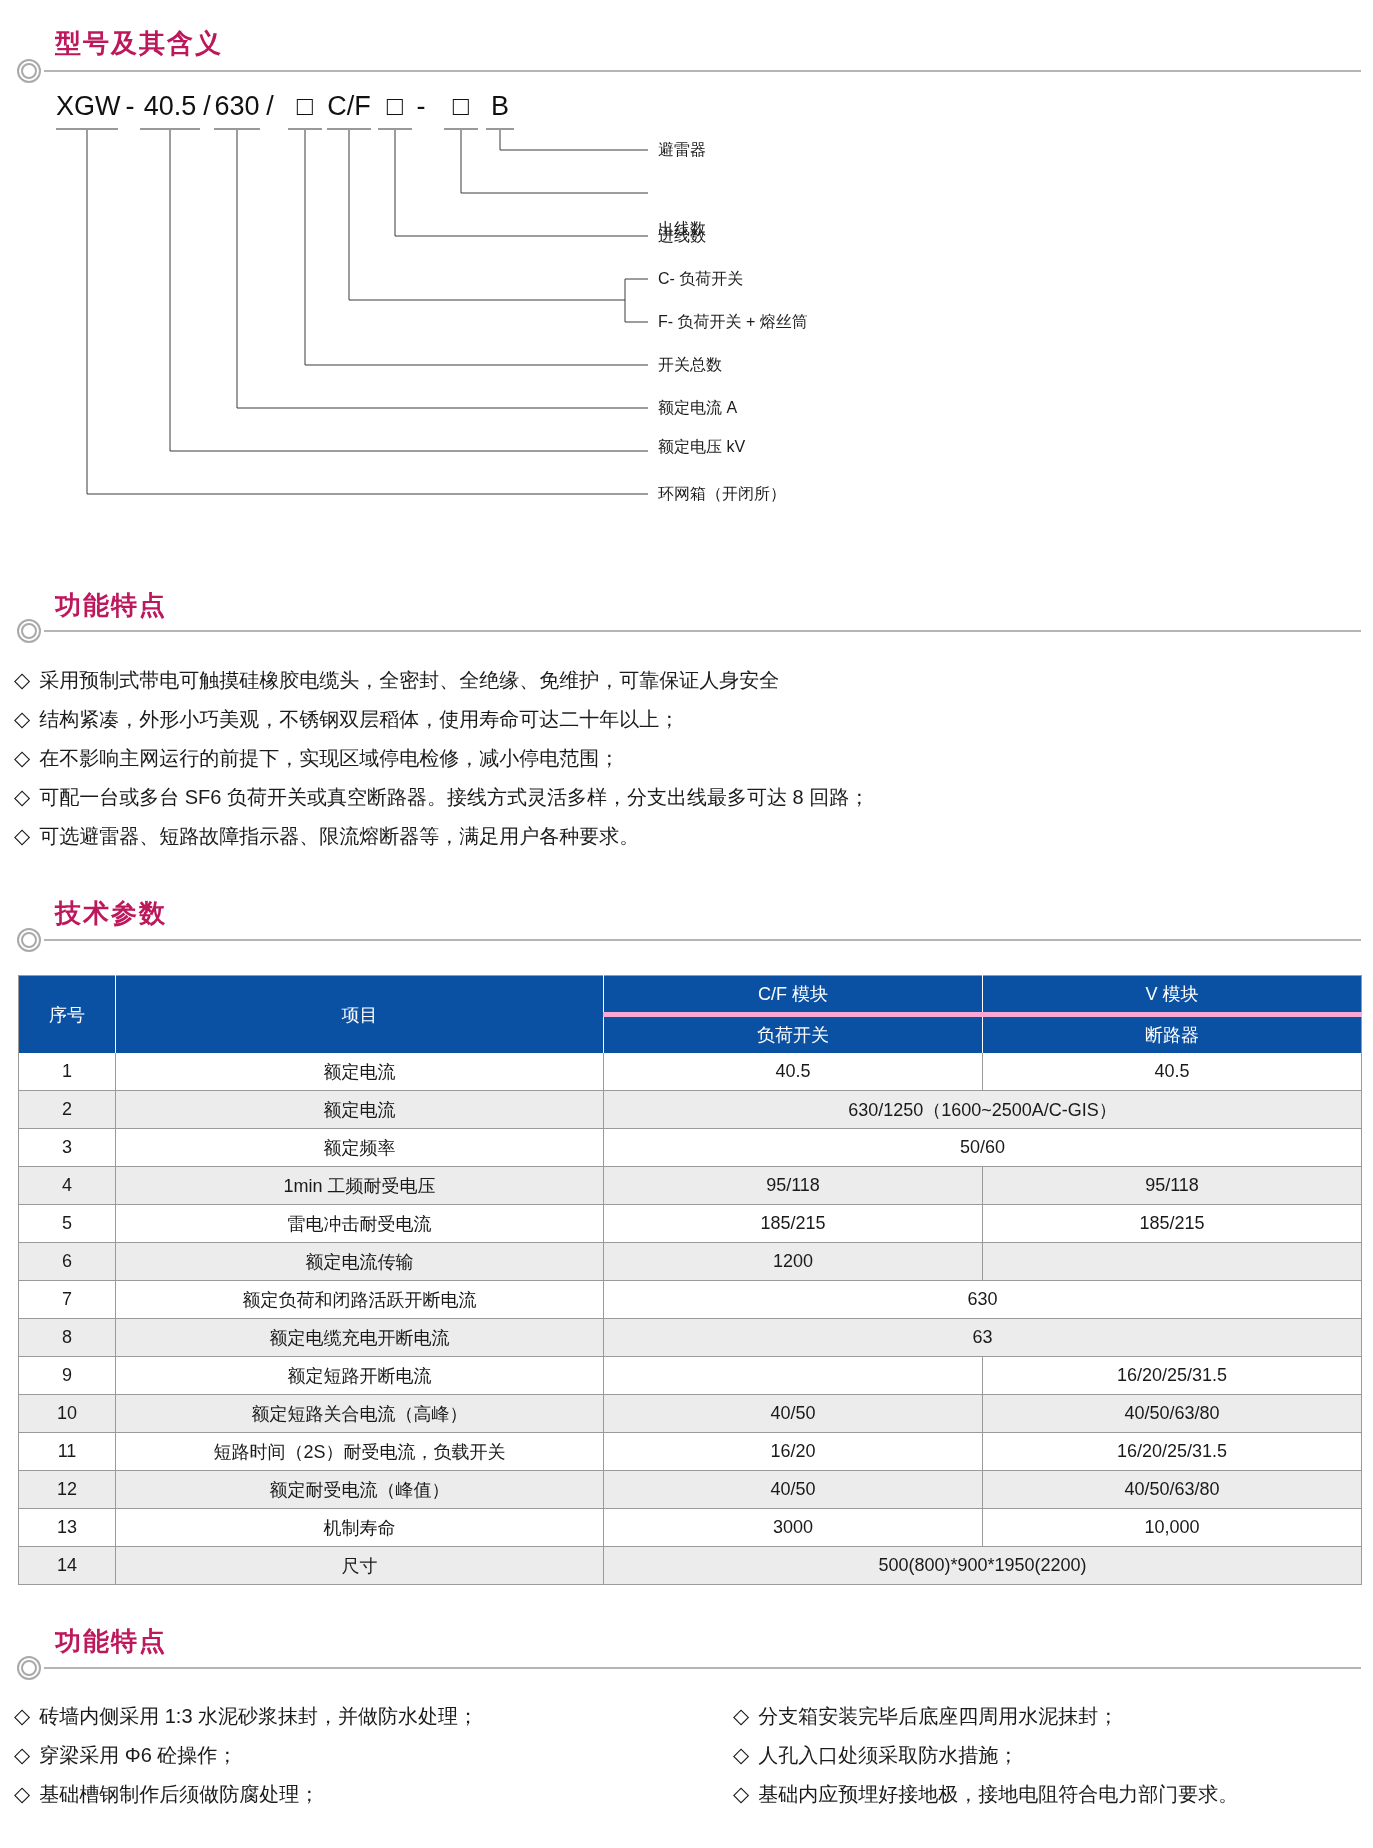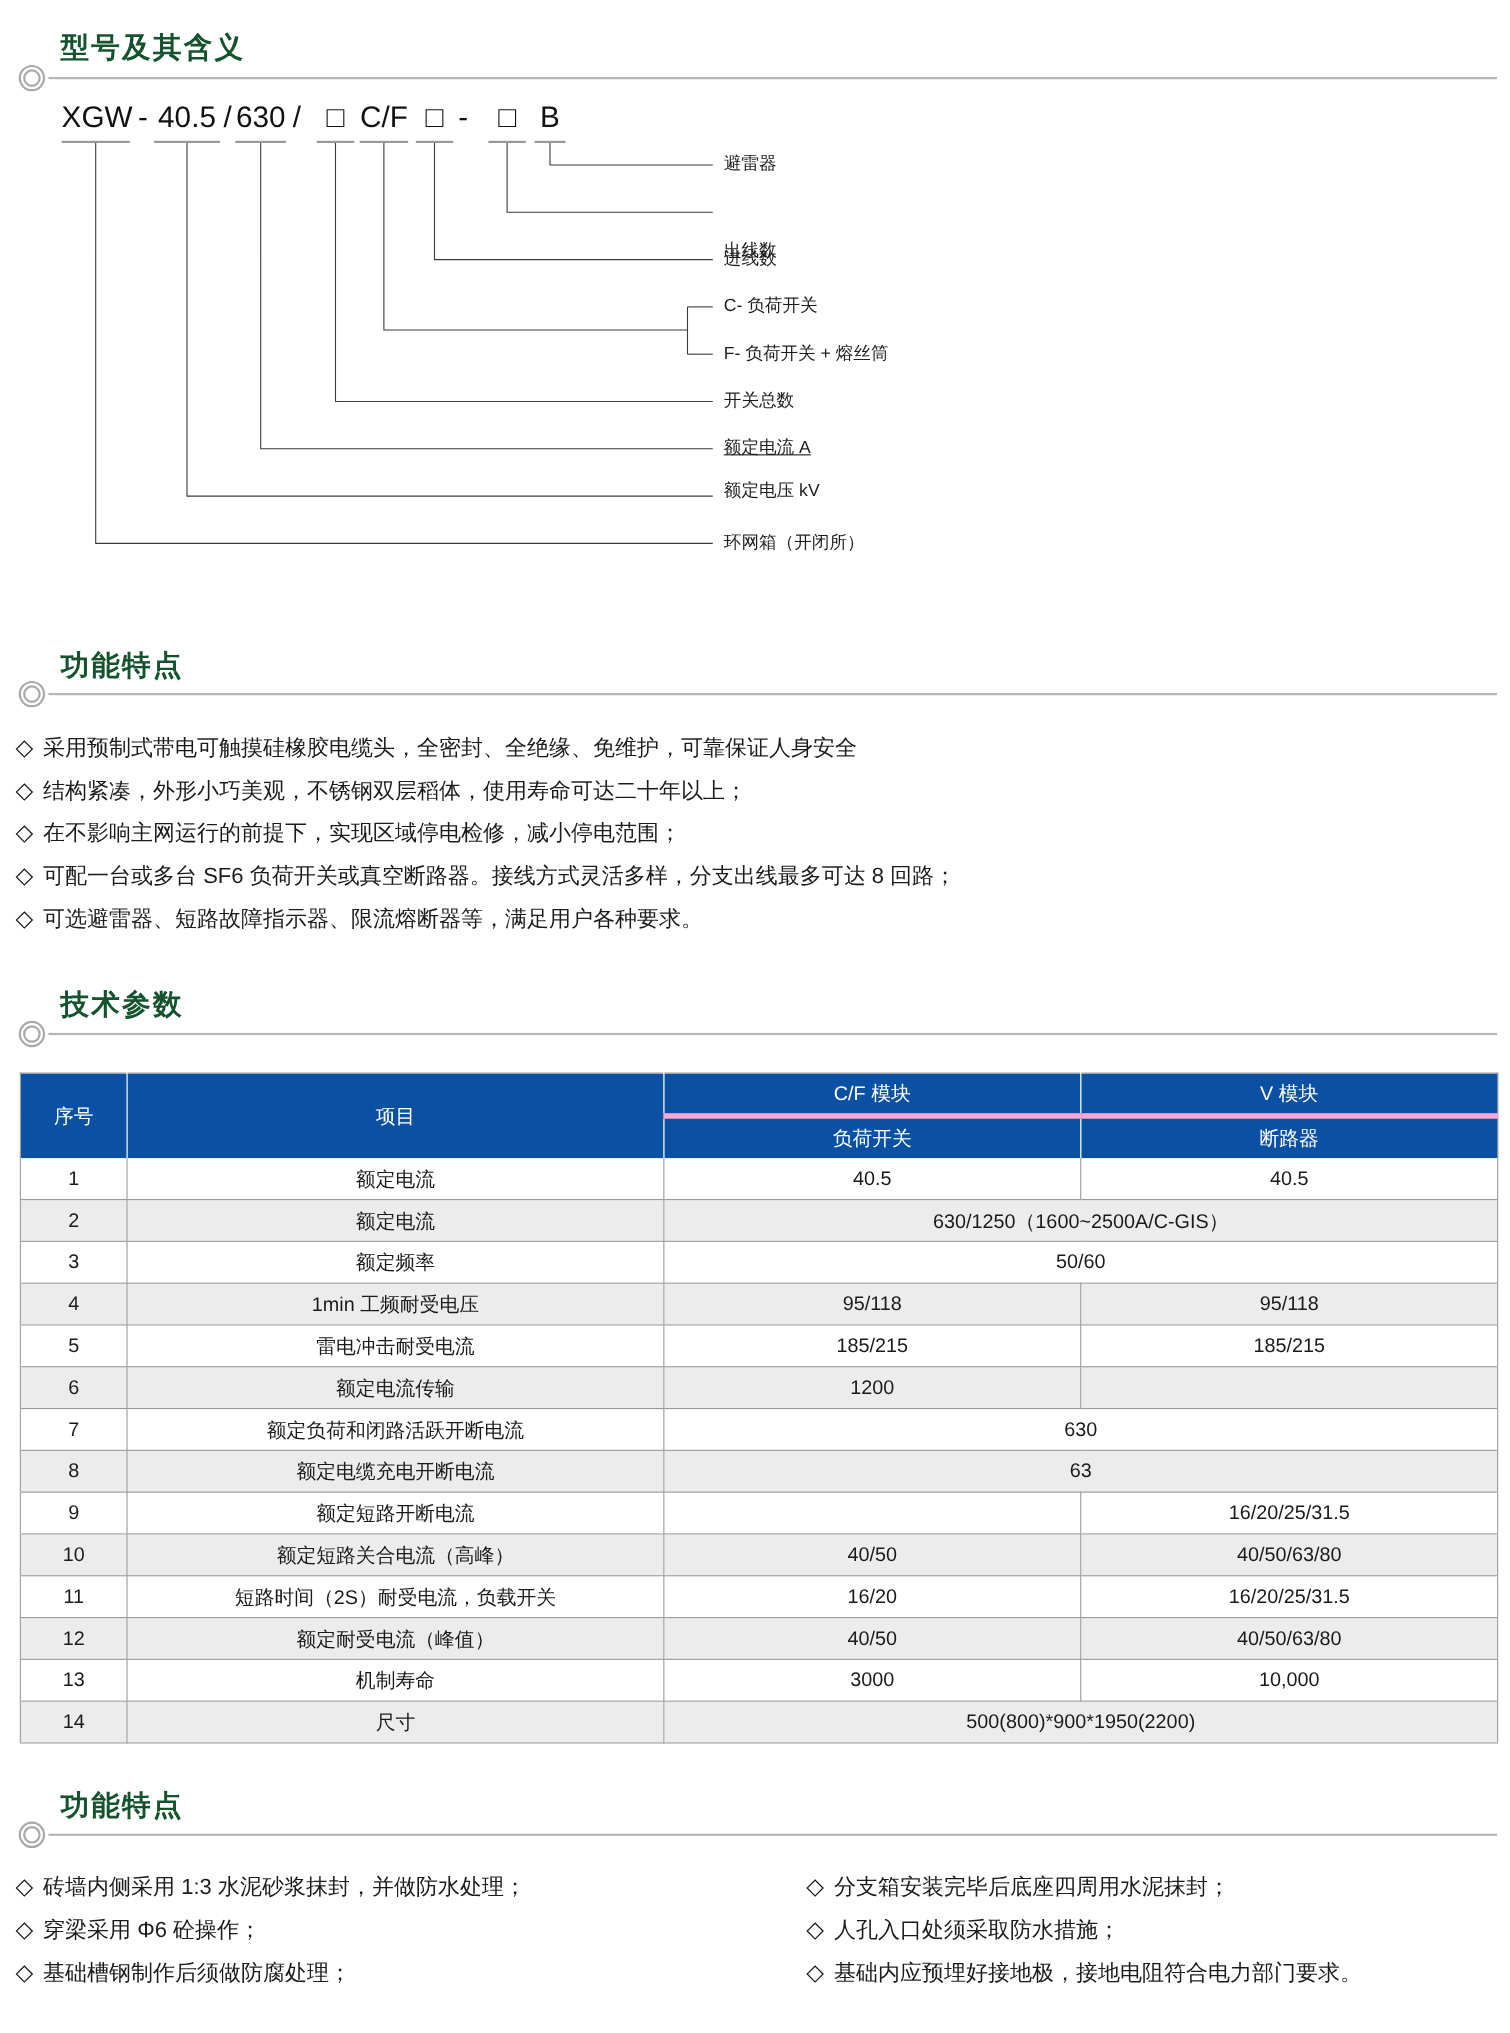--- a/index.html
+++ b/index.html
@@ -3,21 +3,21 @@
 <meta charset="utf-8">
 <style>
   html,body{margin:0;padding:0;background:#fff;}
   .page{
     position:relative;width:1373px;height:1848px;background:#ffffff;
     font-family:"Liberation Sans","DejaVu Sans",sans-serif;color:#1a1a1a;
     overflow:hidden;
   }
   
   .sec-title{
-    position:absolute;left:55px;font-size:26px;font-weight:bold;color:#14532d;
+    position:absolute;left:55px;font-size:26px;font-weight:bold;color:#be185d;
     letter-spacing:2px;white-space:nowrap;
   }
   .sec-rule{position:absolute;height:2px;background:#b5b5b5;}
   .ring{
     position:absolute;width:20px;height:20px;border:2px solid #a9a9a9;border-radius:50%;
     background:#fff;display:flex;align-items:center;justify-content:center;
   }
   .ring::after{content:"";width:12px;height:12px;border:2px solid #a9a9a9;border-radius:50%;}
   
   .diagram{position:absolute;left:0;top:88px;width:1088px;height:480px;padding-left:23px;}
@@ -93,21 +93,21 @@
         <polyline points="87,42 87,406 648,406"></polyline>
       </g>
     </svg>
 
     <div class="dlabel" style="top:50px;">避雷器</div>
     <div class="dlabel" style="top:93px;margin-top:36px;">出线数</div>
     <div class="dlabel" style="top:136px;">进线数</div>
     <div class="dlabel" style="top:179px;text-align:center;">C- 负荷开关</div>
     <div class="dlabel" style="top:222px;">F- 负荷开关 + 熔丝筒</div>
     <div class="dlabel" style="top:265px;">开关总数</div>
-    <div class="dlabel" style="top:308px;text-decoration:underline;">额定电流 A</div>
+    <div class="dlabel" style="top:308px;">额定电流 A</div>
     <div class="dlabel" style="top:347px;text-align:center;">额定电压 kV</div>
     <div class="dlabel" style="top:394px;">环网箱（开闭所）</div>
   </div>
 
   <div class="sec-title" style="top:588px;">功能特点</div>
   <div class="ring" style="left:17px;top:619px;"></div>
   <div class="sec-rule" style="left:44px;top:630px;width:1317px;"></div>
 
   <div class="feat" style="left:14px;top:668px;">
     <div class="feat-item">

